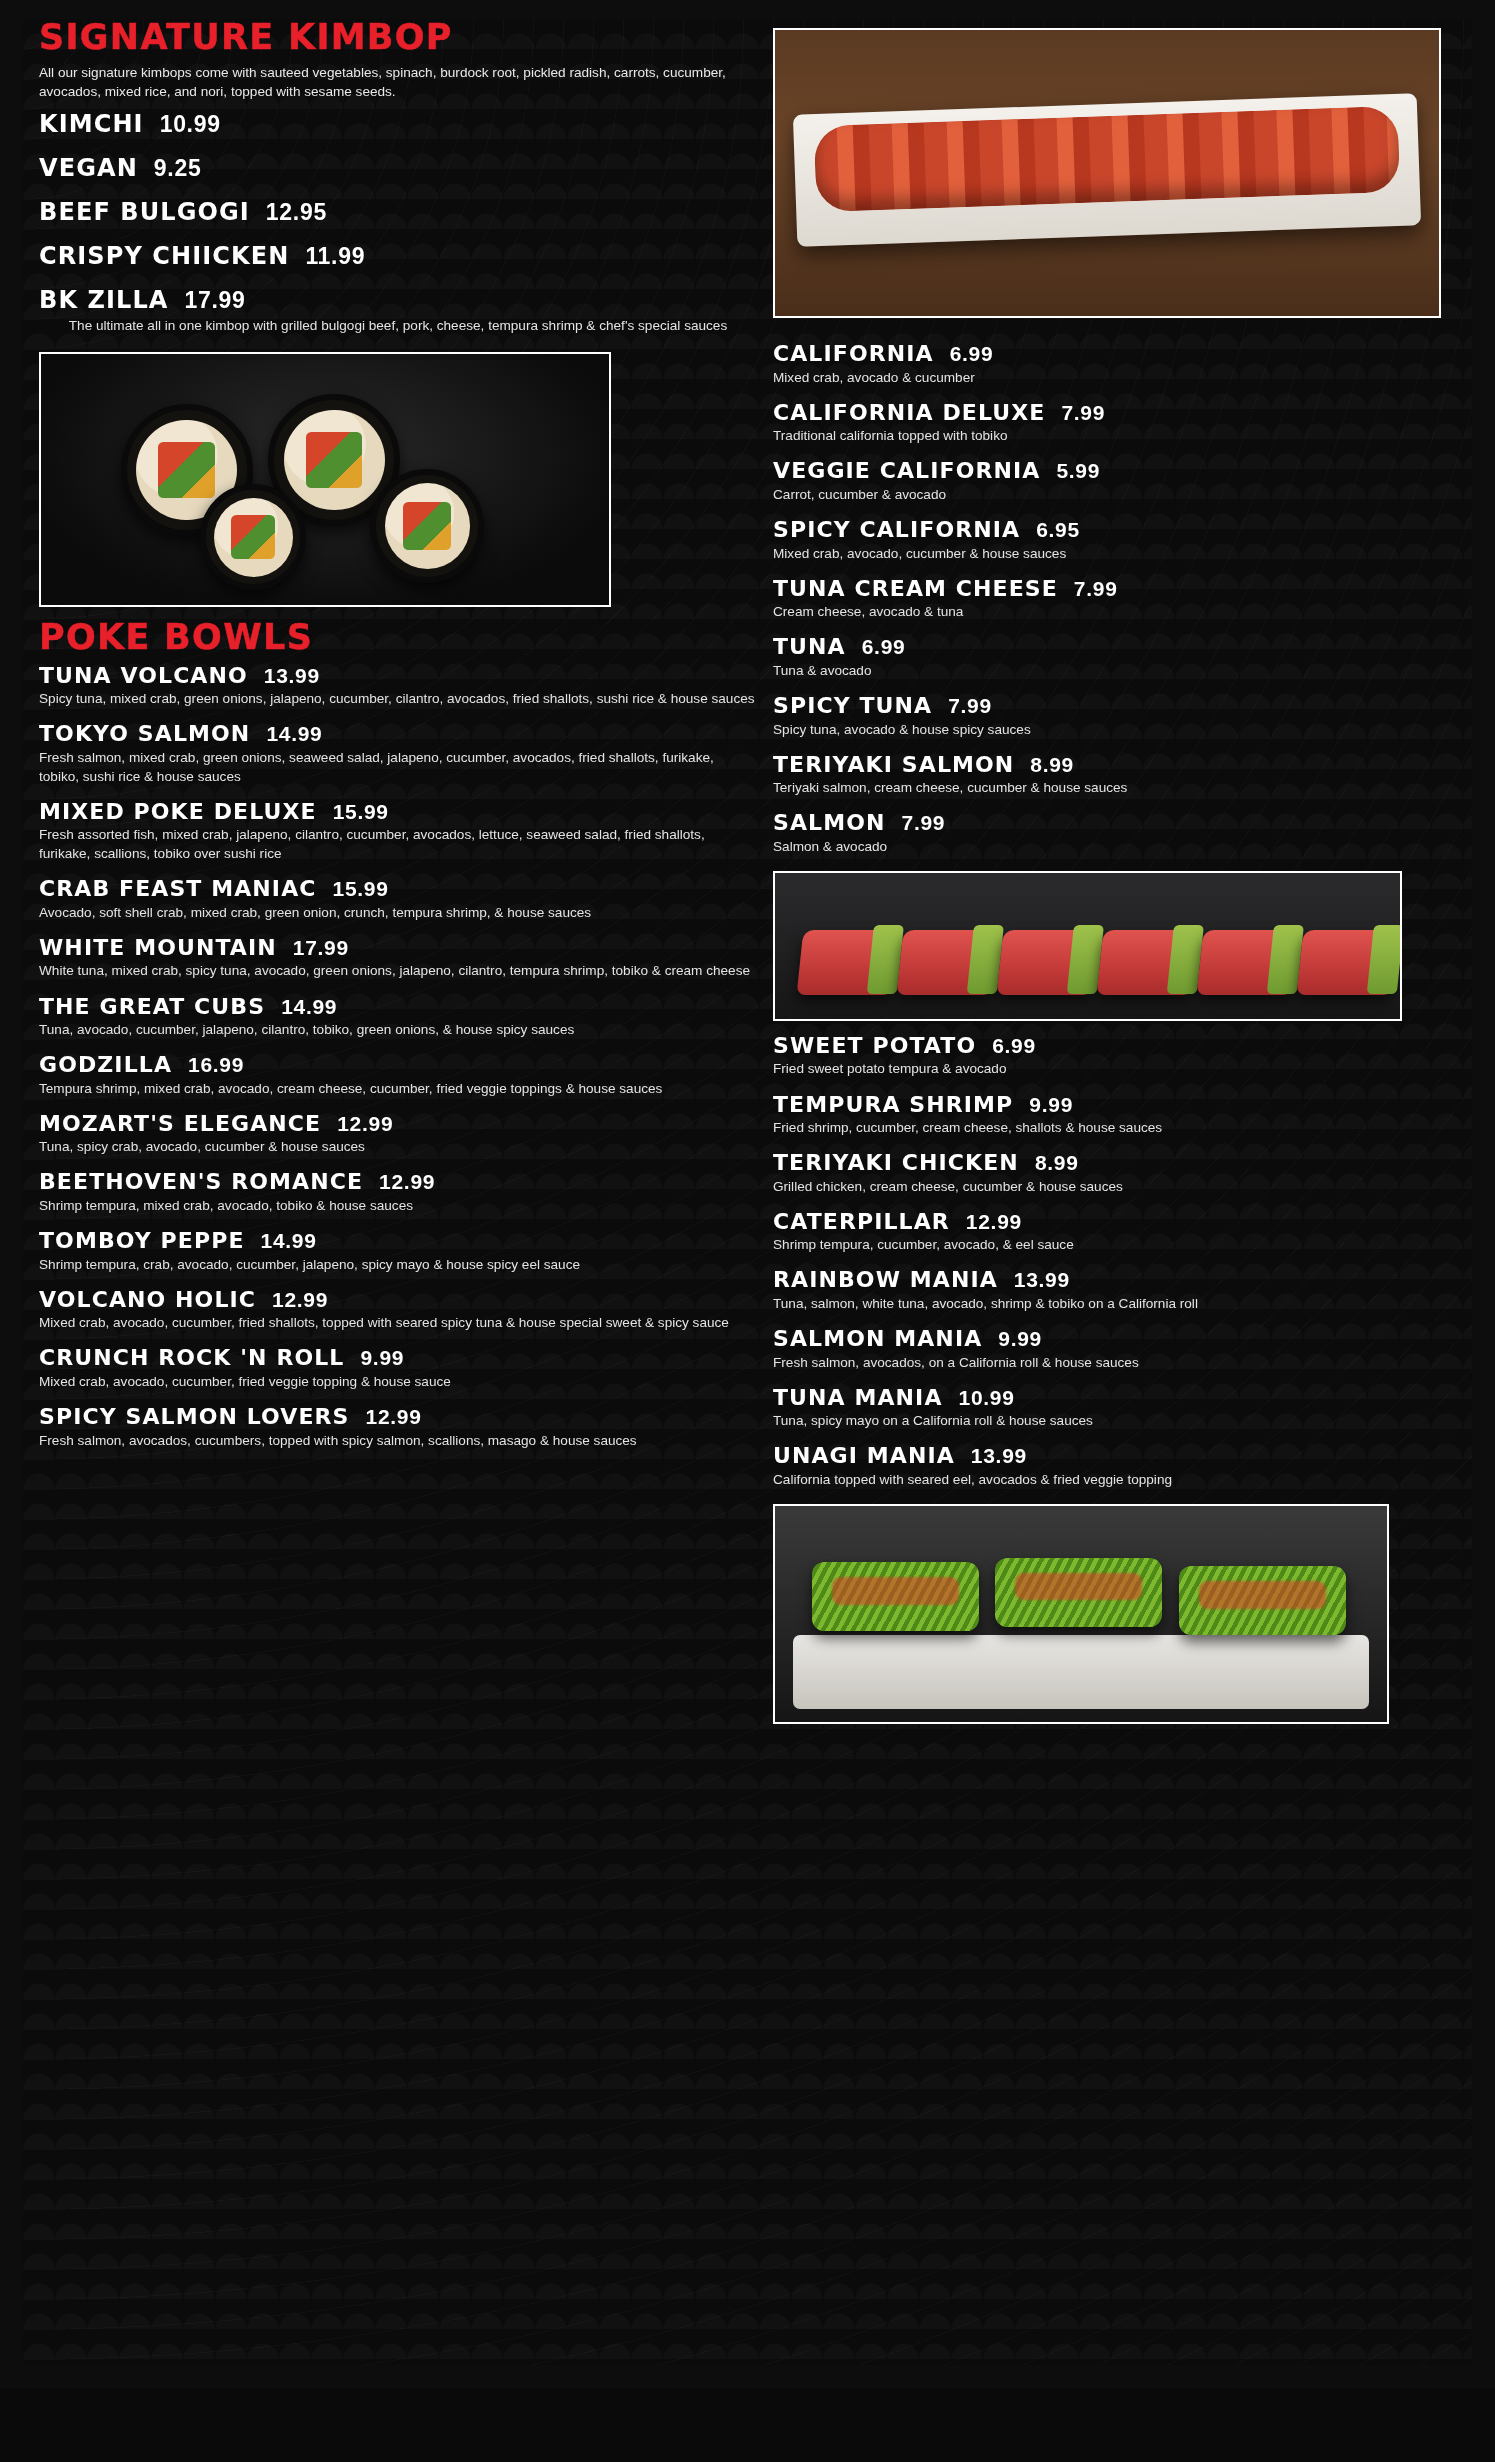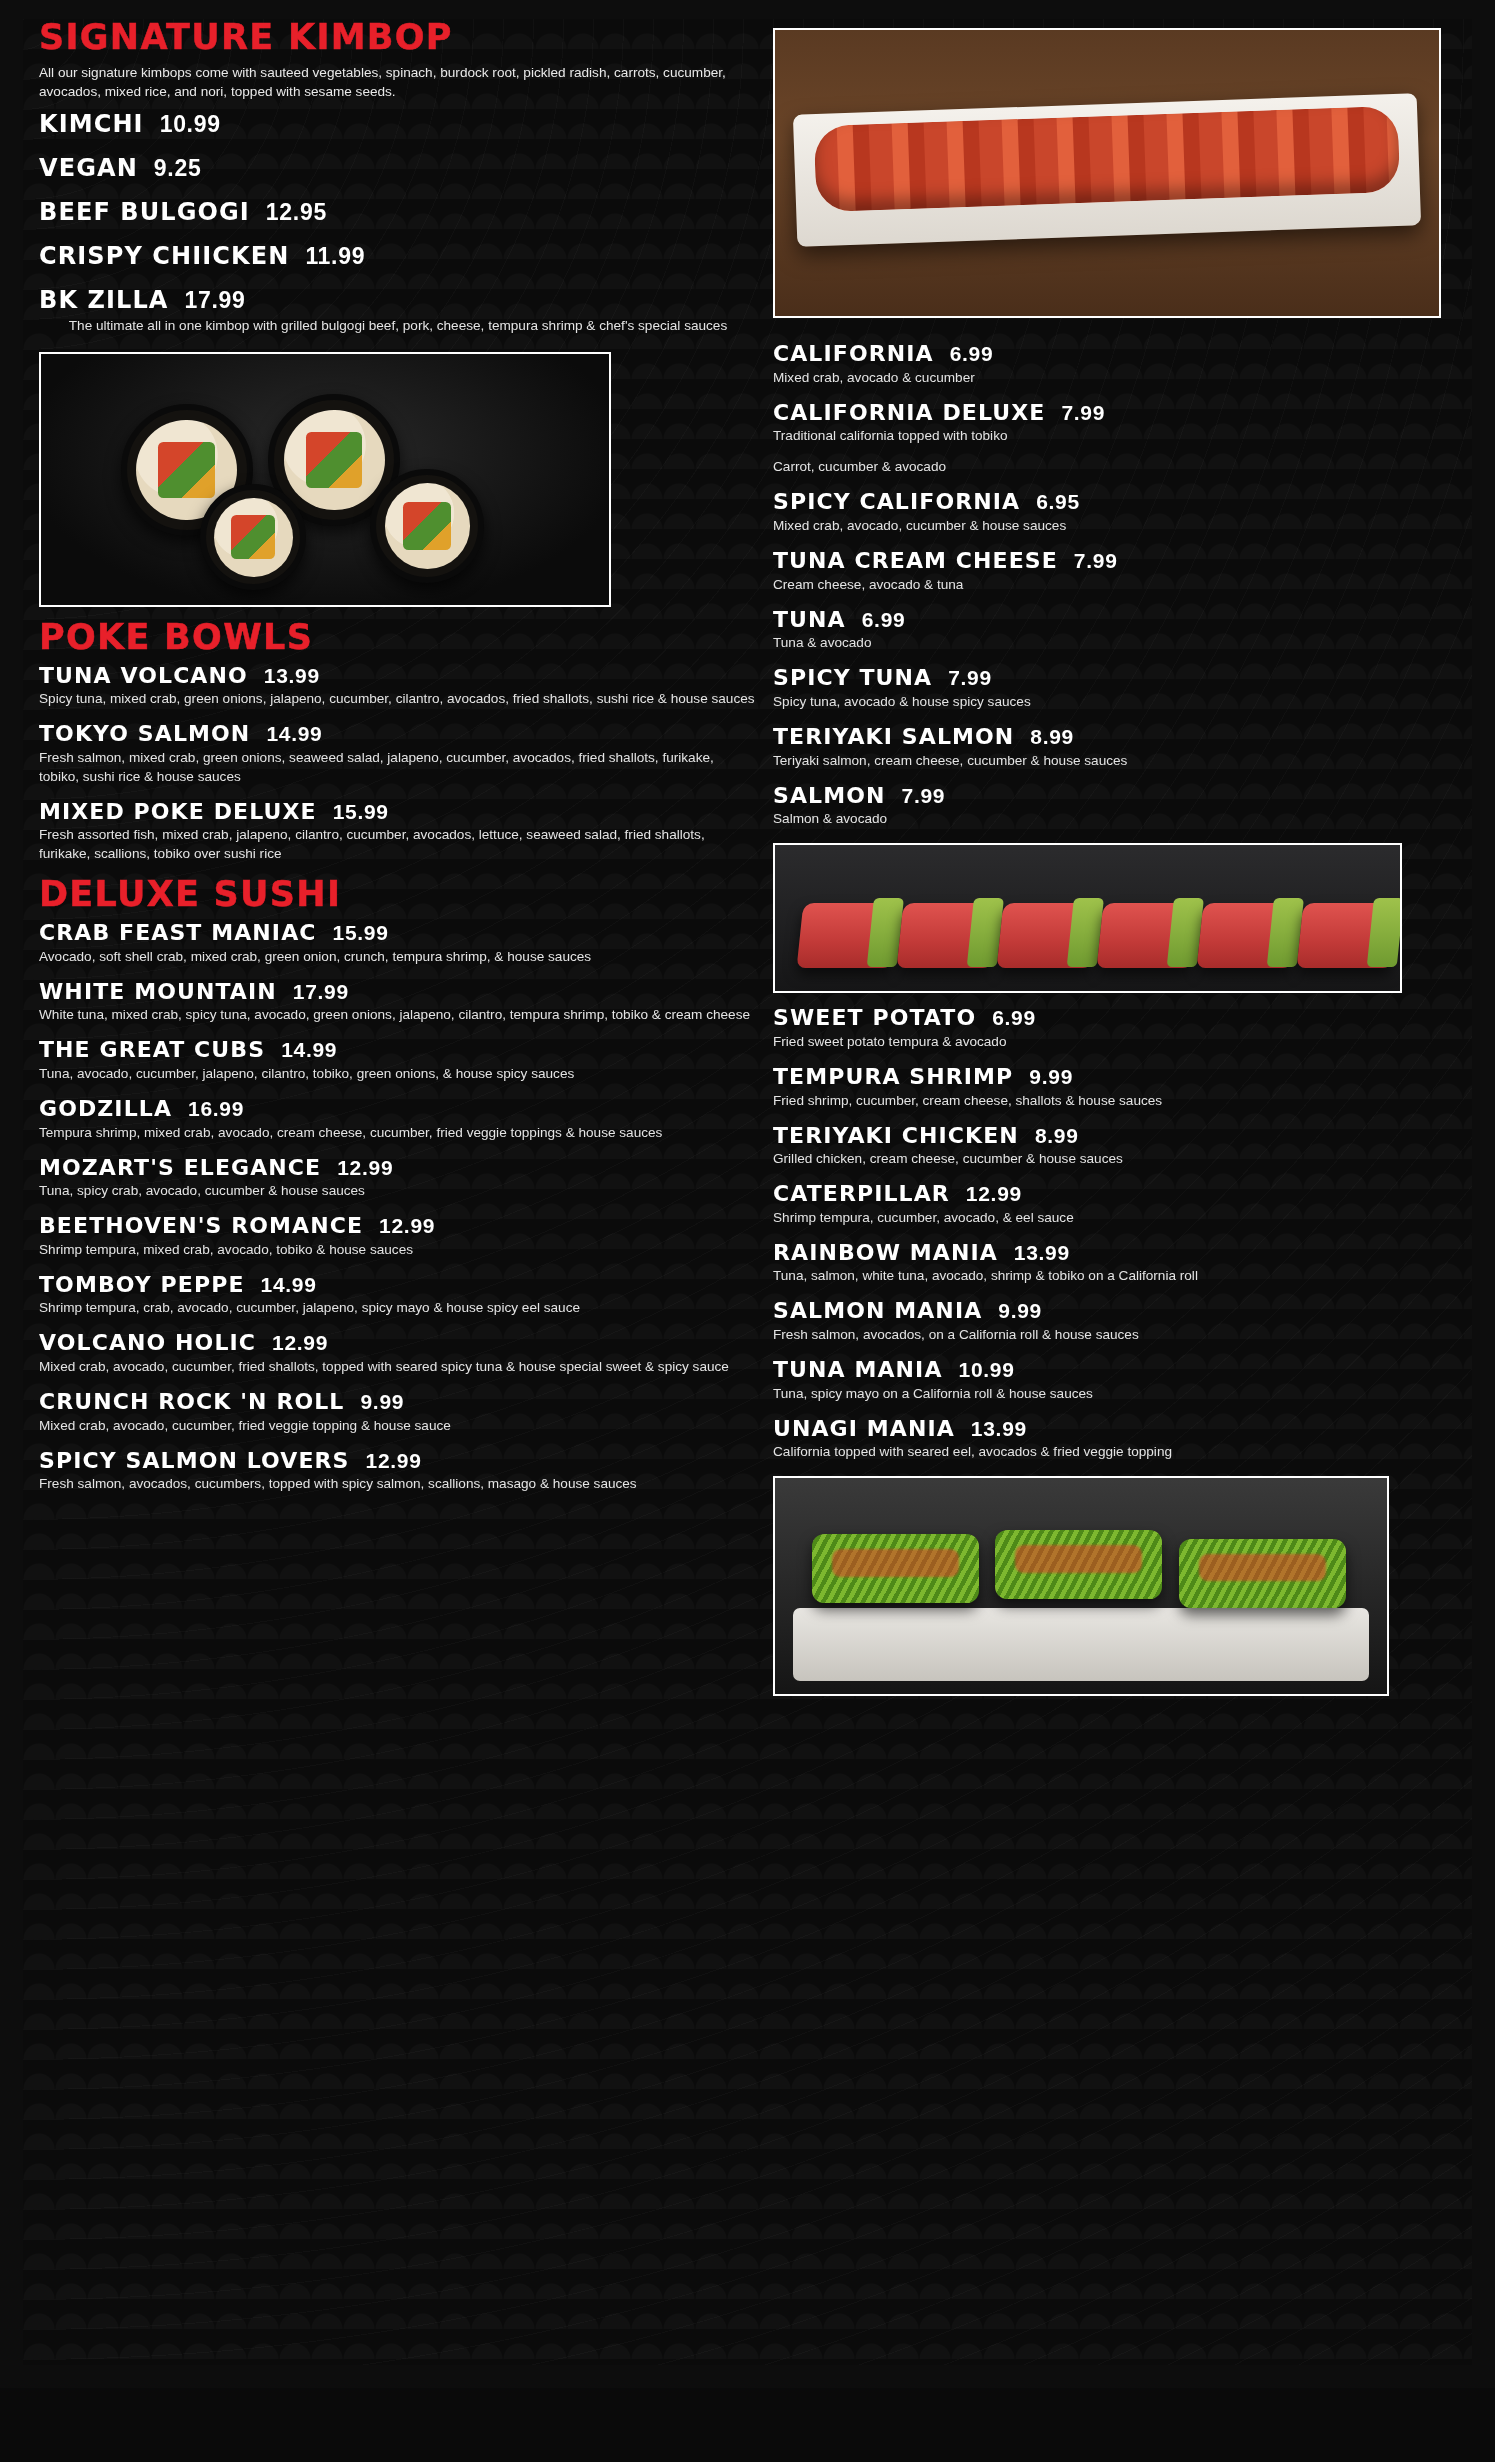--- a/index.html
+++ b/index.html
@@ -290,21 +290,20 @@
         </div>
         <div class="item">
           <div class="item-head">
             <span class="item-name">MIXED POKE DELUXE</span>
             <span class="item-price">15.99</span>
           </div>
           <div class="item-desc">Fresh assorted fish, mixed crab, jalapeno, cilantro, cucumber, avocados, lettuce, seaweed salad, fried shallots, furikake, scallions, tobiko over sushi rice</div>
         </div>
       </div>
 
-      <h2 class="section">DELUXE SUSHi</h2>
       <div>
         <div class="item">
           <div class="item-head">
             <span class="item-name">CRAB FEAST MANIAC</span>
             <span class="item-price">15.99</span>
           </div>
           <div class="item-desc">Avocado, soft shell crab, mixed crab, green onion, crunch, tempura shrimp, &amp; house sauces</div>
         </div>
         <div class="item">
           <div class="item-head">
@@ -388,20 +387,24 @@
           <div class="item-desc">Mixed crab, avocado &amp; cucumber</div>
         </div>
         <div class="item">
           <div class="item-head">
             <span class="item-name">CALIFORNIA DELUXE</span>
             <span class="item-price">7.99</span>
           </div>
           <div class="item-desc">Traditional california topped with tobiko</div>
         </div>
         <div class="item">
+          <div class="item-head">
+            <span class="item-name">VEGGIE CALIFORNIA</span>
+            <span class="item-price">5.99</span>
+          </div>
           <div class="item-desc">Carrot, cucumber &amp; avocado</div>
         </div>
         <div class="item">
           <div class="item-head">
             <span class="item-name">SPICY CALIFORNIA</span>
             <span class="item-price">6.95</span>
           </div>
           <div class="item-desc">Mixed crab, avocado, cucumber &amp; house sauces</div>
         </div>
         <div class="item">

